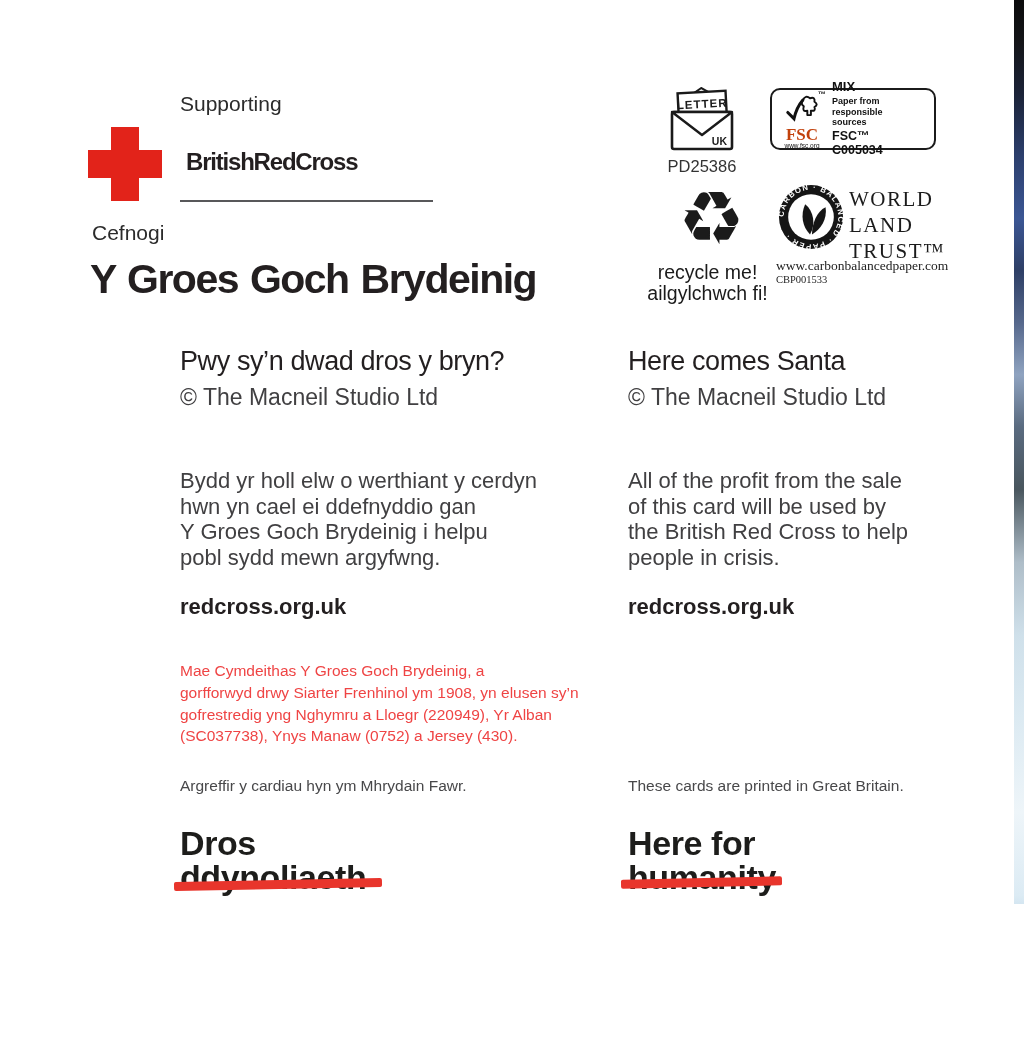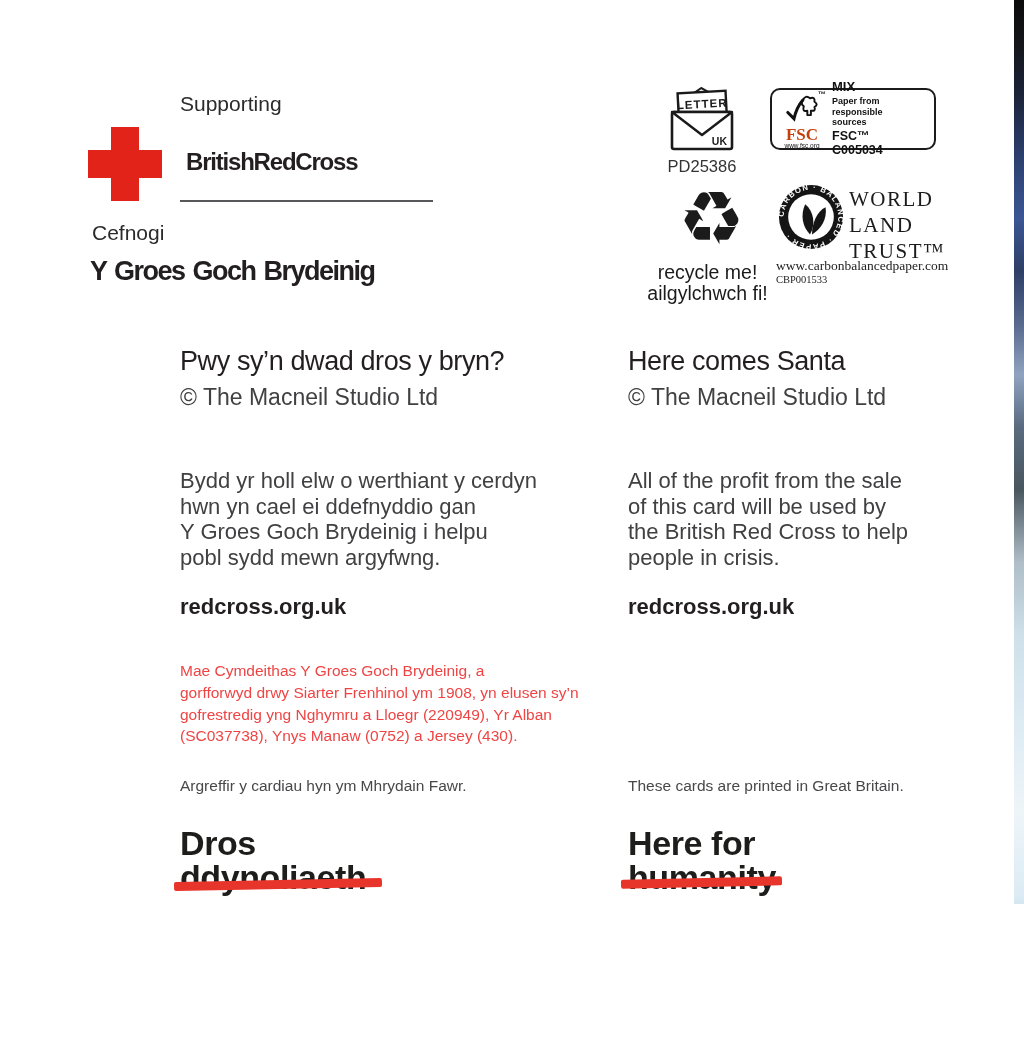--- a/index.html
+++ b/index.html
@@ -14,21 +14,21 @@
   .abs{position:absolute;}
 
   
   .supporting{left:180px;top:92px;font-size:21px;color:#2b2b2b;}
   .red-cross{left:88px;top:127px;width:74px;height:74px;}
   .red-cross .v{position:absolute;left:23px;top:0;width:28px;height:74px;background:var(--brand-red);}
   .red-cross .h{position:absolute;left:0;top:23px;width:74px;height:28px;background:var(--brand-red);}
   .brand-name{left:178px;top:148px;font-size:24px;font-weight:bold;letter-spacing:-1.2px;color:#231f20;margin-left:8px;}
   .brand-rule{left:180px;top:200px;width:253px;height:1.5px;background:#58585a;}
   .cefnogi{left:92px;top:221px;font-size:21px;color:#2b2b2b;text-align:center;}
-  .brand-name-welsh{left:90px;top:256px;font-size:27px;font-weight:bold;letter-spacing:-1.5px;word-spacing:2px;color:#231f20;}
+  .brand-name-welsh{left:90px;top:256px;font-size:41px;font-weight:bold;letter-spacing:-1.5px;word-spacing:2px;color:#231f20;}
 
   
   .letter-mark{left:666px;top:87px;width:72px;height:66px;}
   .pd-number{left:666px;top:157px;width:72px;text-align:center;font-size:16.5px;color:#333;}
   .fsc-box{
     left:770px;top:88px;width:166px;height:62px;
     border:2.5px solid #1b1b1b;border-radius:10px;box-sizing:border-box;
     display:flex;align-items:center;
   }
   .fsc-left{width:60px;text-align:center;position:relative;padding-top:2px;}

